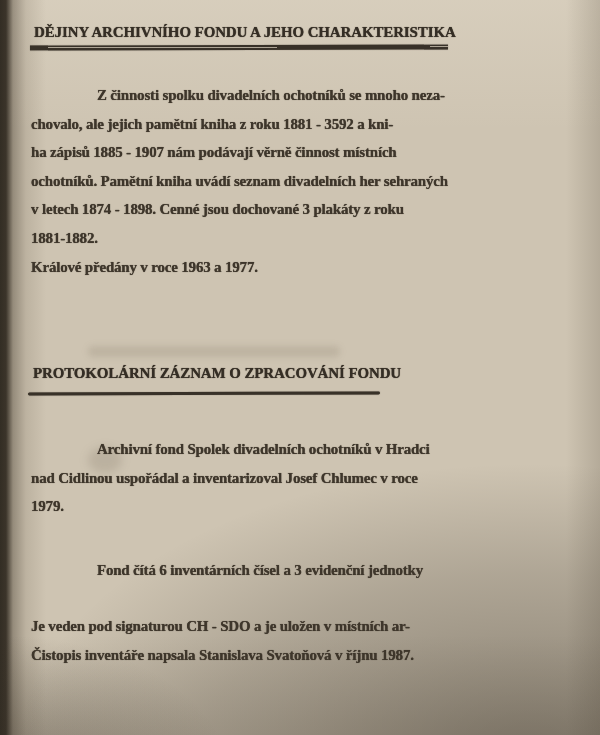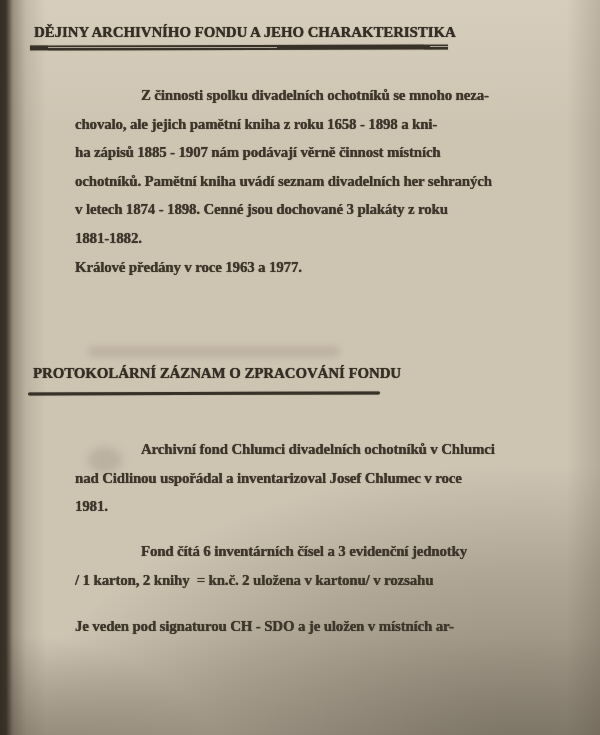--- a/index.html
+++ b/index.html
@@ -58,27 +58,26 @@
 
   .para {
     position: absolute;
     left: 31px;
     font-size: 14.8px;
     line-height: 28.6px;
     letter-spacing: -0.1px;
   }
   .p1 { top: 81px; }
   .p2 { top: 435px; }
-  .p3 { top: 537px; }
+  .p3 { top: 556px; text-align: center; }
   .p4 { top: 612px; }
 
   .line {
     white-space: pre;
     text-shadow: 0 0 0.9px rgba(62,54,43,0.8), 0.35px 0.35px 0.3px rgba(62,54,43,0.5);
-    margin-left: 44px;
   }
   .line.indent { padding-left: 66px; }
 
   .smudge-band {
     position: absolute;
     top: 346px; left: 88px;
     width: 252px; height: 11px;
     background: rgba(106,95,76,0.16);
     filter: blur(3px);
     border-radius: 5px;
@@ -98,39 +97,39 @@
 <div class="photo">
 
   <div class="smudge-band"></div>
   <div class="smudge-blob"></div>
 
   <h1 class="heading h1">DĚJINY ARCHIVNÍHO FONDU A JEHO CHARAKTERISTIKA</h1>
   <div class="underline-double"></div>
 
   <div class="para p1">
     <div class="line indent">Z činnosti spolku divadelních ochotníků se mnoho neza-</div>
-    <div class="line">chovalo, ale jejich pamětní kniha z roku 1658 - 1898 a kni-</div>
+    <div class="line">chovalo, ale jejich pamětní kniha z roku 1881 - 3592 a kni-</div>
     <div class="line">ha zápisů 1885 - 1907 nám podávají věrně činnost místních</div>
     <div class="line">ochotníků. Pamětní kniha uvádí seznam divadelních her sehraných</div>
     <div class="line">v letech 1874 - 1898. Cenné jsou dochované 3 plakáty z roku</div>
     <div class="line">1881-1882.</div>
     <div class="line">Králové předány v roce 1963 a 1977.</div>
   </div>
 
   <h2 class="heading h2">PROTOKOLÁRNÍ ZÁZNAM O ZPRACOVÁNÍ FONDU</h2>
   <div class="underline-single"></div>
 
   <div class="para p2">
-    <div class="line indent">Archivní fond Chlumci divadelních ochotníků v Chlumci</div>
+    <div class="line indent">Archivní fond Spolek divadelních ochotníků v Hradci</div>
     <div class="line">nad Cidlinou uspořádal a inventarizoval Josef Chlumec v roce</div>
-    <div class="line">1981.</div>
+    <div class="line">1979.</div>
   </div>
 
   <div class="para p3">
     <div class="line indent">Fond čítá 6 inventárních čísel a 3 evidenční jednotky</div>
-    <div class="line">/ 1 karton, 2 knihy  = kn.č. 2 uložena v kartonu/ v rozsahu</div>
   </div>
 
   <div class="para p4">
     <div class="line">Je veden pod signaturou CH - SDO a je uložen v místních ar-</div>
+    <div class="line">Čistopis inventáře napsala Stanislava Svatoňová v říjnu 1987.</div>
   </div>
 
 </div>
 
 </body></html>

